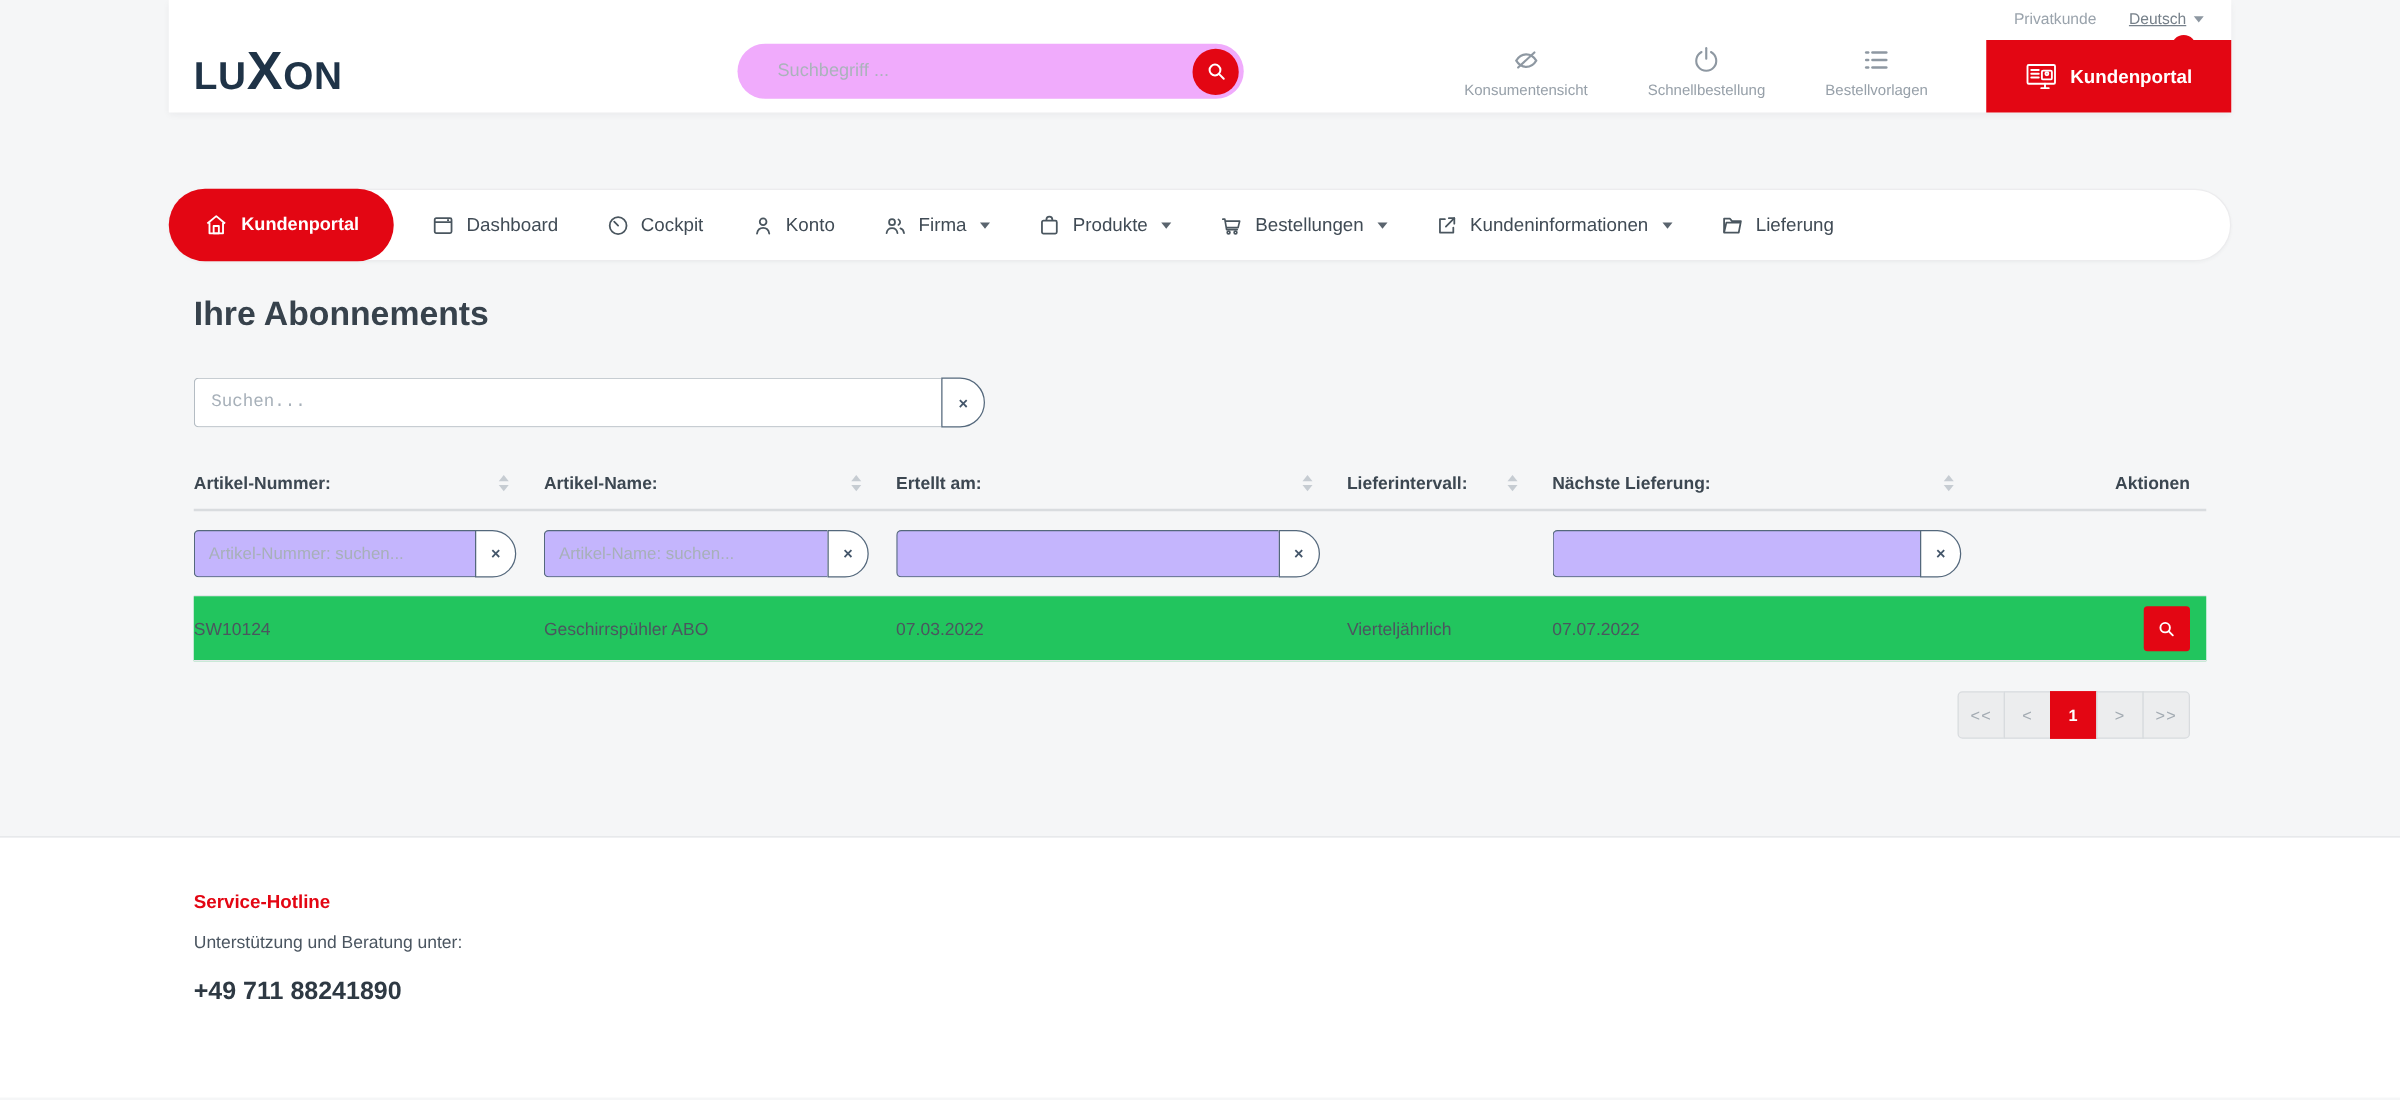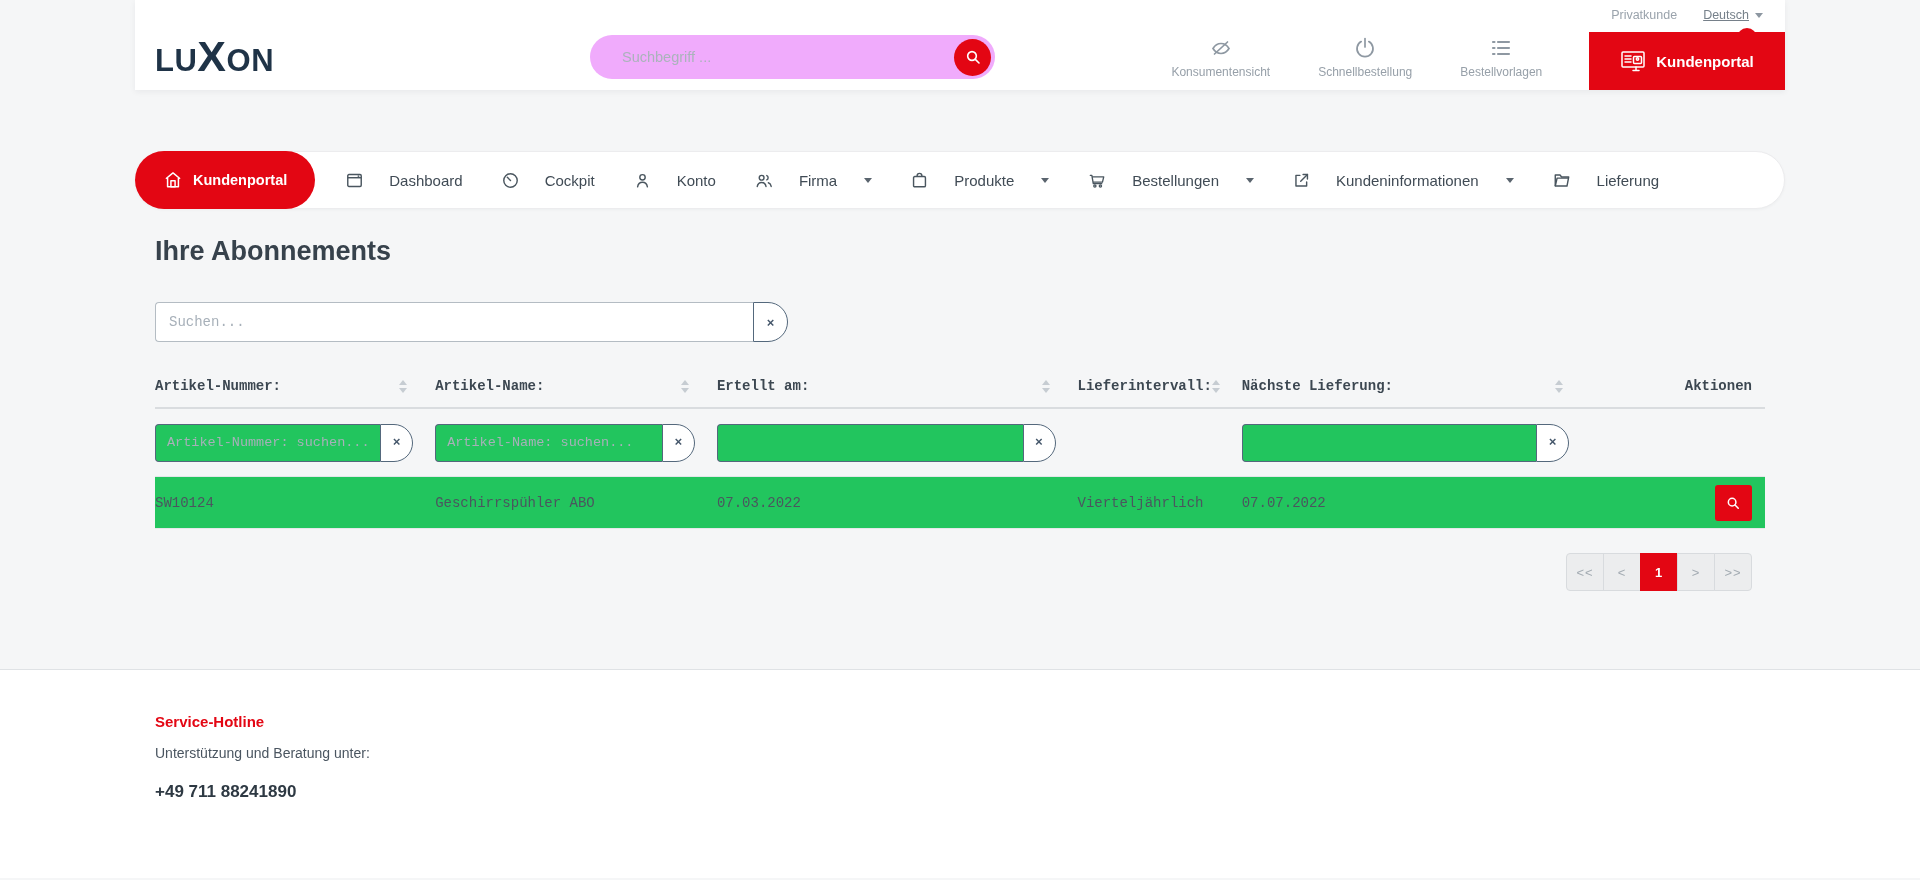--- a/index.html
+++ b/index.html
@@ -72,21 +72,21 @@
     width:1650px; margin:61px auto 0; height:58px; background:#fff;
     border:1px solid #ececee; border-radius:29px;
     display:flex; align-items:center; box-shadow:0 1px 3px rgba(30,40,50,.04);
   }
   .portal-pill {
     height:58px; margin:-1px 0 0 -1px; padding:0 28px; border-radius:29px;
     background:#e30613; color:#fff; display:flex; align-items:center; gap:10px;
     font-size:14.5px; font-weight:600; cursor:pointer;
   }
   .p-item {
-    display:flex; align-items:center; gap:25px; margin-left:38px;
+    display:flex; align-items:center; gap:9px; margin-left:38px;
     font-size:15px; color:#404b55; cursor:pointer; white-space:nowrap;
   }
   .p-item .ic { color:#4a565f; display:flex; }
   .p-item .caret-down { border-top-color:#5a646e; margin-left:2px; }
 
   
   .main-section { height:518px; }
   .content { width:1650px; margin:0 auto; padding:0 20px; }
   .page-title { margin-top:27px; font-size:27px; font-weight:700; color:#37424c; }
 
@@ -97,34 +97,34 @@
     font-size:14px; color:#4a5560; outline:none; font-family:Liberation Mono, monospace;
   }
   .big-search input::placeholder { color:#a7b0b9; }
   .clear-btn {
     width:35px; height:40px; background:#fff; border:1px solid #54687c;
     border-radius:0 20px 20px 0; color:#44566a; font-size:13px; font-weight:bold;
     cursor:pointer; font-family:inherit;
   }
 
   .grid-table { margin-top:23px; }
-  .t-row { display:grid; grid-template-columns:17.4% 17.5% 22.4% 10.2% 21.7% 10.8%; align-items:center;font-family:Liberation Mono, monospace; }
+  .t-row { display:grid; grid-template-columns:17.4% 17.5% 22.4% 10.2% 21.7% 10.8%; align-items:center; }
   .t-head { height:44px; border-bottom:2px solid #d9dcdf; }
   .th-cell { display:flex; align-items:center; justify-content:space-between; padding-right:28px; font-size:14px; font-weight:700; color:#3c4751; cursor:pointer; }
   .th-cell.no-sort { justify-content:flex-end; padding-right:13px; cursor:default; }
   .sort-caret { display:flex; flex-direction:column; gap:3px; }
   .sort-caret i { width:0; height:0; border-left:4.5px solid transparent; border-right:4.5px solid transparent; display:block; }
   .sort-caret .up { border-bottom:5px solid #c6ccd2; }
   .sort-caret .dn { border-top:5px solid #c6ccd2; }
 
   .t-filter { height:68px; border-bottom:1px solid #e3e6e9; }
   .filter-group { display:flex; width:calc(100% - 22px); }
   .filter-group input {
     flex:1; min-width:0; height:38px; border:1px solid #54687c; border-right:none;
-    border-radius:4px 0 0 4px; background:#22c55e; padding:0 11px;
+    border-radius:4px 0 0 4px; background:#c4b5fd; padding:0 11px;
     font-size:13.5px; color:#4a5560; outline:none; font-family:inherit;
   }
   .filter-group input::placeholder { color:#a7b0b9; }
   .filter-group .clear-btn { height:38px; width:33px; }
 
   .t-data { height:52px; background:#22c55e; border-bottom:1px solid #e5e8ea; font-size:14px; color:#4b565f; }
   .t-data .cell { padding-right:10px; }
   .t-data .cell-actions { display:flex; justify-content:flex-end; padding-right:13px; }
   .row-action {
     width:37px; height:36px; border:none; border-radius:3px; background:#e30613;
@@ -139,21 +139,21 @@
   }
   .pg-btn:first-child { border-radius:4px 0 0 4px; margin-left:0; }
   .pg-btn:last-child { border-radius:0 4px 4px 0; }
   .pg-btn.active { background:#e30613; border-color:#e30613; color:#fff; font-weight:600; }
 
   
   .footer { background:#fff; border-top:1px solid #dfe2e5; height:209px; }
   .footer .content { padding-top:43px; }
   .hotline-title { color:#e30613; font-size:15px; font-weight:700; }
   .hotline-sub { margin-top:15px; font-size:14px; color:#4a5560; }
-  .hotline-phone { margin-top:21px; font-size:17px; font-weight:700; color:#2e3943; }
+  .hotline-phone { margin-top:21px; font-size:20px; font-weight:700; color:#2e3943; }
 
   svg { display:block; }
 </style>
 </head>
 <body>
 
 <div class="header-card">
   <div class="topbar">
     <span class="muted">Privatkunde</span>
     <span class="lang">

